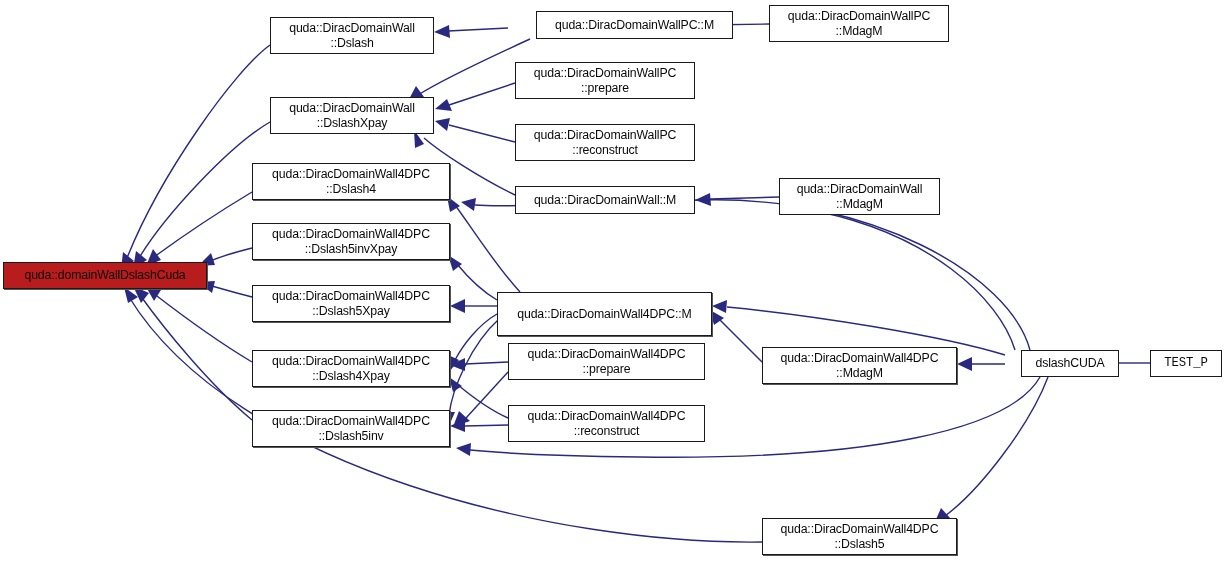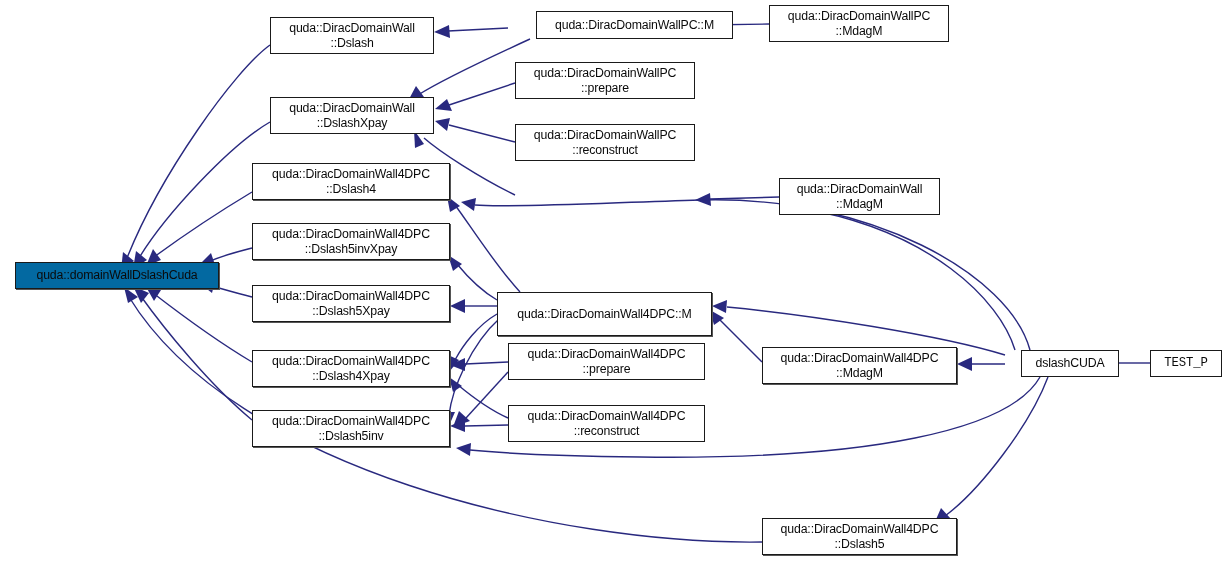--- a/index.html
+++ b/index.html
@@ -36,24 +36,23 @@
     box-sizing: border-box;
     background: #ffffff;
     border: 1px solid #1a1a1a;
     display: flex;
     align-items: center;
     justify-content: center;
     text-align: center;
     z-index: 5;
   }
   .node.current {
-    background: #0369a1;
+    background: #b91c1c;
     border: 1px solid #1a1a1a;
     box-shadow: 1px 1px 0 0 #555555;
-    margin-left: 12px;
   }
   .node.thick {
     box-shadow: 1px 1px 0 0 #555555;
   }
   .node-label {
     font-size: 12.3px;
     color: #0a0a0a;
     line-height: 14.5px;
     white-space: pre-line;
     letter-spacing: -0.15px;
@@ -252,20 +251,23 @@
   <div class="node" style="left:515px; top:62px; width:180px; height:37px;">
     <span class="node-label">quda::DiracDomainWallPC
 ::prepare</span>
   </div>
 
   <div class="node" style="left:515px; top:124px; width:180px; height:37px;">
     <span class="node-label">quda::DiracDomainWallPC
 ::reconstruct</span>
   </div>
 
+  <div class="node" style="left:515px; top:186px; width:180px; height:28px;">
+    <span class="node-label">quda::DiracDomainWall::M</span>
+  </div>
 
   <div class="node thick" style="left:497px; top:292px; width:215px; height:44px;">
     <span class="node-label">quda::DiracDomainWall4DPC::M</span>
   </div>
 
   <div class="node" style="left:508px; top:343px; width:197px; height:37px;">
     <span class="node-label">quda::DiracDomainWall4DPC
 ::prepare</span>
   </div>
 

